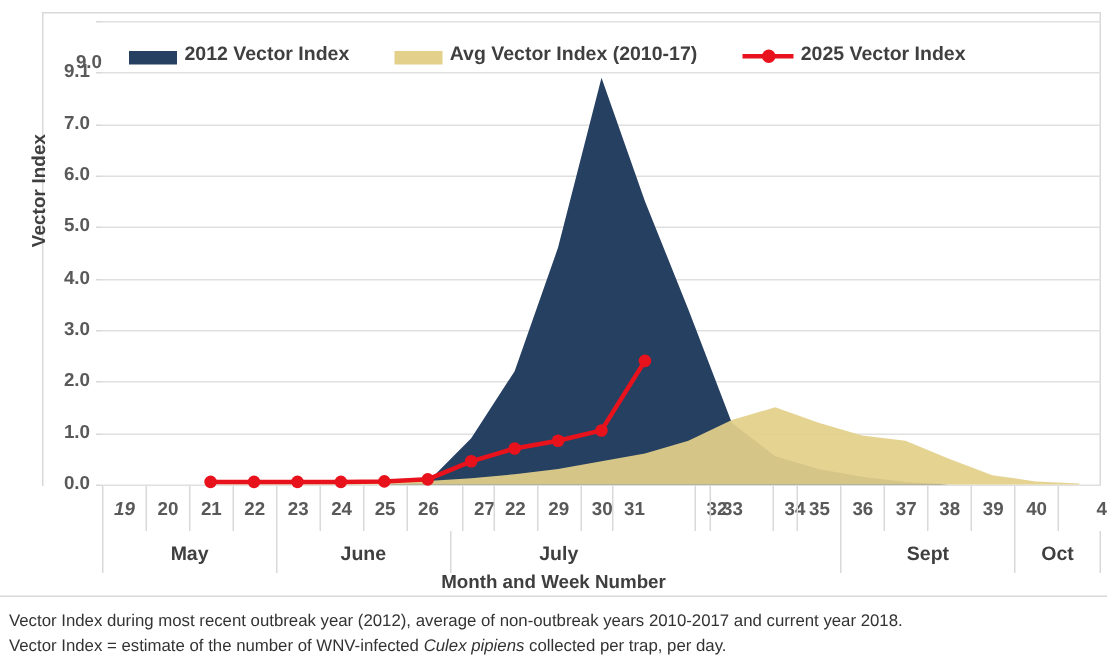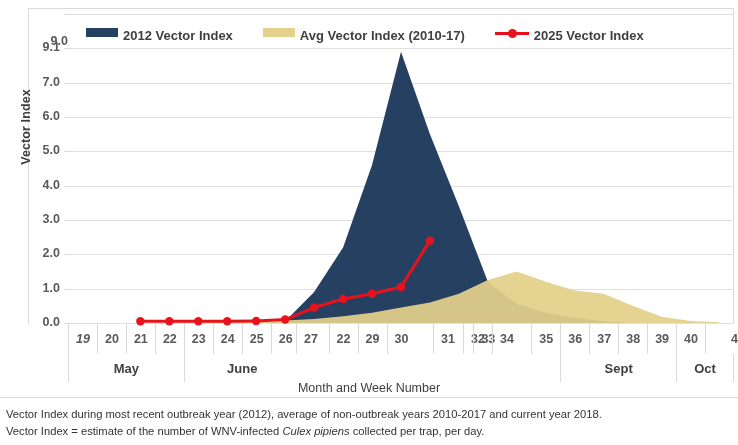--- a/index.html
+++ b/index.html
@@ -59,21 +59,21 @@
 
   svg.series{position:absolute;left:0;top:0;overflow:visible;}
 
   
   .legend{
     position:absolute;left:86px;top:28px;
     display:flex;align-items:center;gap:0px;
     font-size:13px;font-weight:bold;color:#3f3f3f;
     white-space:nowrap;
   }
-  .legend-item{display:flex;align-items:flex-start;margin-right:30px;}
+  .legend-item{display:flex;align-items:flex-end;margin-right:30px;}
   .swatch{width:32px;height:9px;margin-right:5px;display:inline-block;}
   .lswatch{position:relative;width:34px;height:11px;margin-right:5px;display:inline-block;}
   .lswatch .lline{position:absolute;left:0;top:4px;width:34px;height:3px;background:#e8121c;}
   .lswatch .ldot{position:absolute;left:13px;top:1px;width:9px;height:9px;border-radius:50%;background:#e8121c;}
 
   
   .xaxis{
     position:absolute;
     left:68px; top:324px; width:666px; height:30px;
   }
@@ -95,21 +95,21 @@
     border-left:1px solid #d9d9d9;
     box-sizing:border-box;
     display:flex;align-items:center;justify-content:center;
     font-size:13px;font-weight:bold;color:#3f3f3f;
   }
   .mcell.last{border-right:1px solid #d9d9d9;}
 
   .xtitle{
     position:absolute;left:0;top:381px;width:738px;
     text-align:center;
-    font-size:12.5px;font-weight:normal;color:#3f3f3f;
+    font-size:12.5px;font-weight:bold;color:#3f3f3f;
   }
 
   
   .notes{
     position:absolute;left:6px;top:406px;width:726px;
     font-size:11.2px;color:#333;line-height:1.55;
   }
   .notes div{white-space:nowrap;}
   .notes i{font-style:italic;}
 </style>
@@ -198,39 +198,40 @@
 
     <div class="xaxis" id="xaxis">
         <div class="xcell" style="left: 0px; width: 28.9565px; font-style: italic;">19</div>
         <div class="xcell" style="left: 28.9565px; width: 28.9565px;">20</div>
         <div class="xcell" style="left: 57.913px; width: 28.9565px;">21</div>
         <div class="xcell" style="left: 86.8696px; width: 28.9565px;">22</div>
         <div class="xcell" style="left: 115.826px; width: 28.9565px;">23</div>
         <div class="xcell" style="left: 144.783px; width: 28.9565px;">24</div>
         <div class="xcell" style="left: 173.739px; width: 28.9565px;">25</div>
         <div class="xcell" style="left: 202.696px; width: 28.9565px;">26</div>
-        <div class="xcell" style="left: 228px; width: 28.9565px;">27</div>
+        <div class="xcell" style="left: 240px; width: 28.9565px;">27</div>
         <div class="xcell" style="left: 260.609px; width: 28.9565px;">22</div>
         <div class="xcell" style="left: 289.565px; width: 28.9565px;">29</div>
         <div class="xcell" style="left: 318.522px; width: 28.9565px;">30</div>
-        <div class="xcell" style="left: 365px; width: 28.9565px;">31</div>
+        <div class="xcell" style="left: 340px; width: 28.9565px;">31</div>
         <div class="xcell" style="left: 395px; width: 28.9565px;">32</div>
         <div class="xcell" style="left: 405.391px; width: 28.9565px;">33</div>
-        <div class="xcell" style="left: 424px; width: 28.9565px;">34</div>
+        <div class="xcell" style="left: 447px; width: 28.9565px;">34</div>
         <div class="xcell" style="left: 463.304px; width: 28.9565px;">35</div>
         <div class="xcell" style="left: 492.261px; width: 28.9565px;">36</div>
         <div class="xcell" style="left: 521.217px; width: 28.9565px;">37</div>
         <div class="xcell" style="left: 550.174px; width: 28.9565px;">38</div>
         <div class="xcell" style="left: 579.13px; width: 28.9565px;">39</div>
         <div class="xcell" style="left: 608.087px; width: 28.9565px;">40</div>
         <div class="xcell last" style="left: 637.043px; width: 31px; padding-left: 32px;">41</div>
       </div>
     <div class="maxis" id="maxis">
         <div class="mcell" style="left: 0px; width: 115.826px;">May</div>
         <div class="mcell" style="left: 115.826px; width: 115.826px;">June</div>
+        <div class="mcell" style="left: 231.652px; width: 144.783px;">July</div>
         <div class="mcell" style="left: 492.261px; width: 115.826px;">Sept</div>
         <div class="mcell last" style="left: 608.087px; width: 57.913px;">Oct</div>
       </div>
 
     <div class="xtitle">Month and Week Number</div>
   </div>
 
   <div class="notes">
     <div>Vector Index during most recent outbreak year (2012), average of non-outbreak years 2010-2017 and current year 2018.</div>
     <div><span>Vector Index = estimate of the number of WNV-infected </span><i>Culex pipiens</i><span> collected per trap, per day.</span></div>

